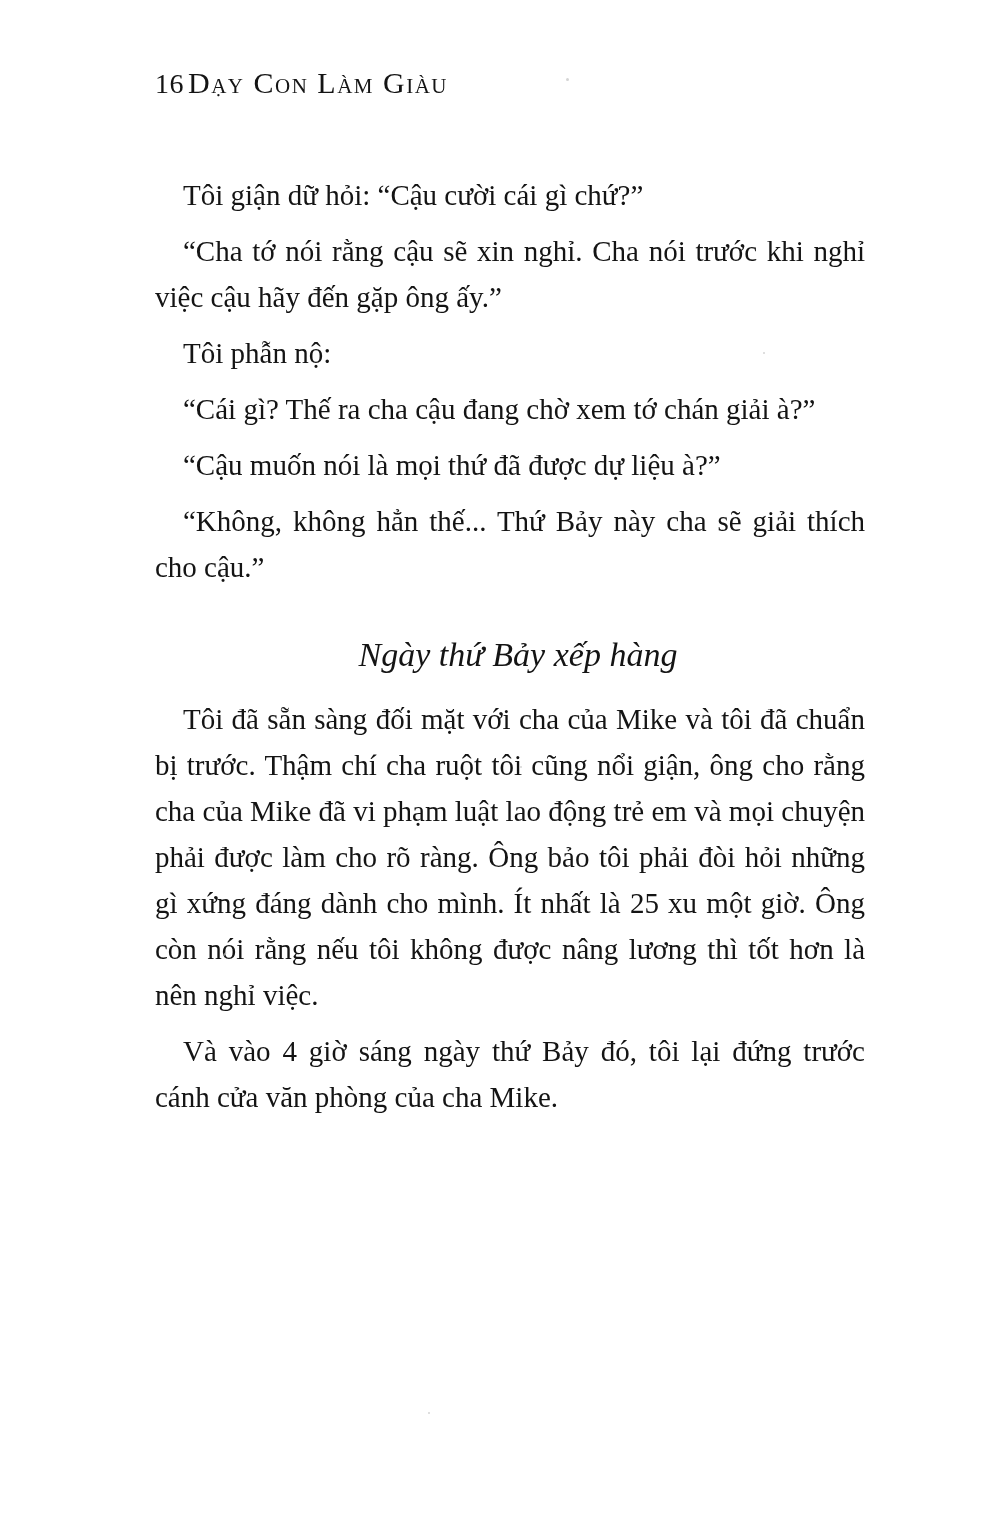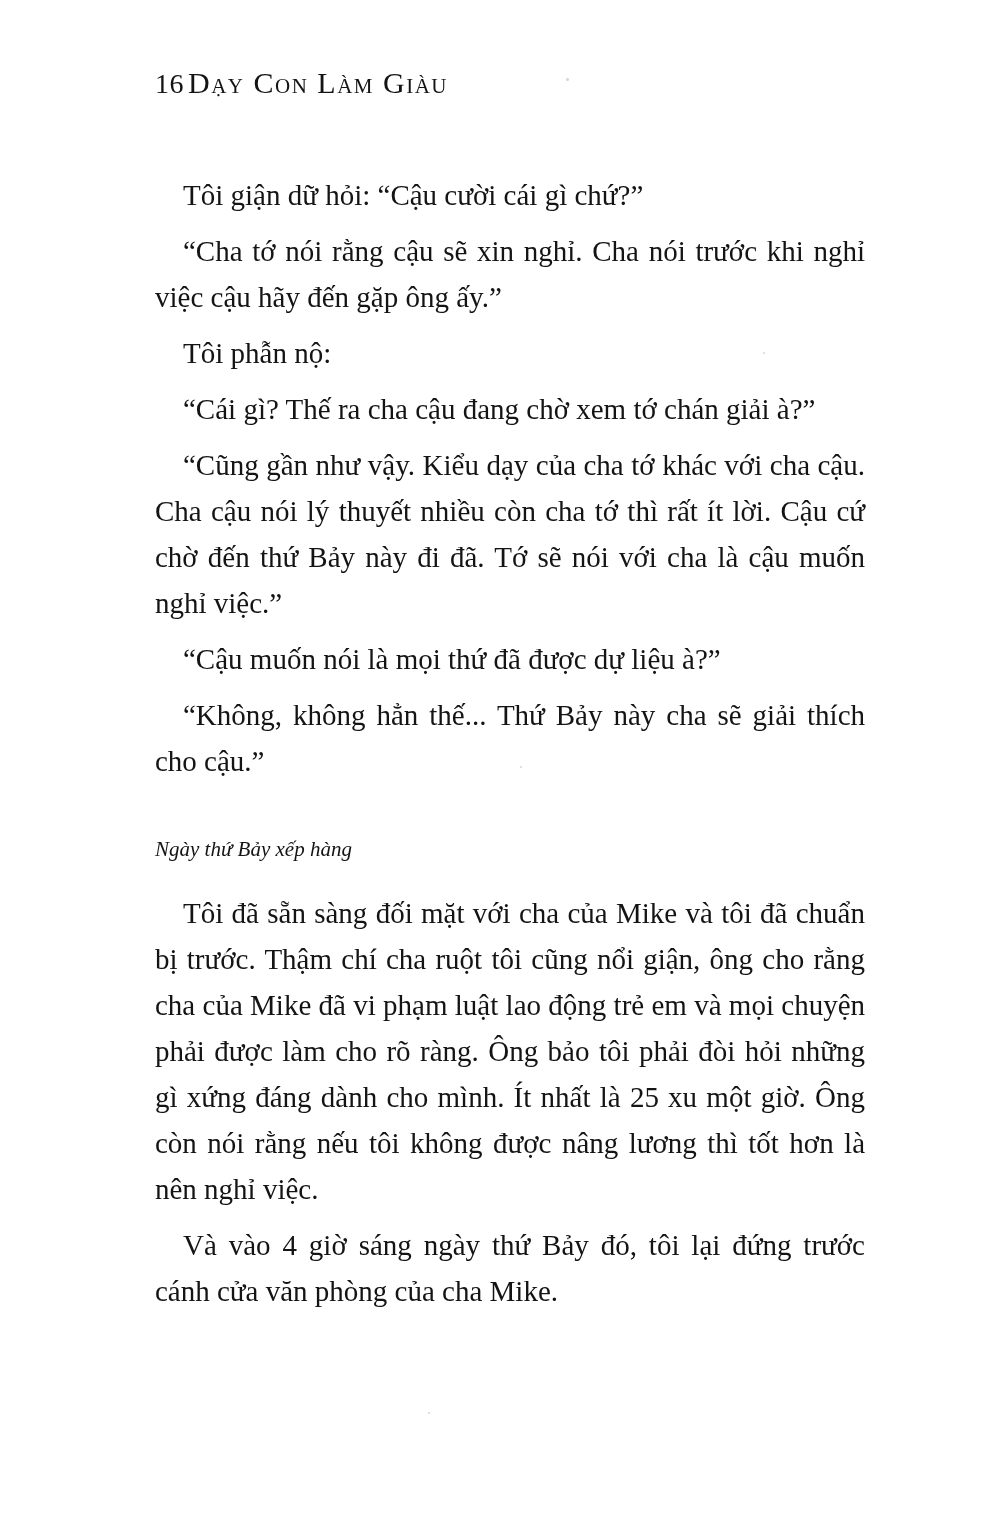--- a/index.html
+++ b/index.html
@@ -45,27 +45,27 @@
     font-size: 29px;
     line-height: 46px;
     text-align: justify;
     text-justify: inter-word;
   }
   .para {
     margin: 0 16px 10px 0;
     text-indent: 28px;
   }
   .section-heading {
-    font-size: 21px;
+    font-size: 34px;
     font-style: italic;
     font-weight: 400;
     line-height: 46px;
     margin: 42px 0 18px 0;
     text-indent: 0;
-    text-align: left;
+    text-align: center;
   }
   
   .speck {
     position: absolute;
     width: 3px;
     height: 3px;
     border-radius: 50%;
     background: #c2c2c2;
     opacity: 0.7;
   }
@@ -83,21 +83,20 @@
   <header class="running-head">
     <span class="pagenum">16</span>
     <span class="booktitle">Dạy Con Làm Giàu</span>
   </header>
 
   <main class="body-text">
     <p class="para">Tôi giận dữ hỏi: “Cậu cười cái gì chứ?”</p>
     <p class="para">“Cha tớ nói rằng cậu sẽ xin nghỉ. Cha nói trước khi nghỉ việc cậu hãy đến gặp ông ấy.”</p>
     <p class="para">Tôi phẫn nộ:</p>
     <p class="para">“Cái gì? Thế ra cha cậu đang chờ xem tớ chán giải à?”</p>
-    <p class="para">“Cũng gần như vậy. Kiểu dạy của cha tớ khác với cha cậu. Cha cậu nói lý thuyết nhiều còn cha tớ thì rất ít lời. Cậu cứ chờ đến thứ Bảy này đi đã. Tớ sẽ nói với cha là cậu muốn nghỉ việc.”</p>
     <p class="para">“Cậu muốn nói là mọi thứ đã được dự liệu à?”</p>
     <p class="para">“Không, không hẳn thế... Thứ Bảy này cha sẽ giải thích cho cậu.”</p>
 
     <h2 class="section-heading">Ngày thứ Bảy xếp hàng</h2>
 
     <p class="para">Tôi đã sẵn sàng đối mặt với cha của Mike và tôi đã chuẩn bị trước. Thậm chí cha ruột tôi cũng nổi giận, ông cho rằng cha của Mike đã vi phạm luật lao động trẻ em và mọi chuyện phải được làm cho rõ ràng. Ông bảo tôi phải đòi hỏi những gì xứng đáng dành cho mình. Ít nhất là 25 xu một giờ. Ông còn nói rằng nếu tôi không được nâng lương thì tốt hơn là nên nghỉ việc.</p>
     <p class="para">Và vào 4 giờ sáng ngày thứ Bảy đó, tôi lại đứng trước cánh cửa văn phòng của cha Mike.</p>
   </main>
 
   <span class="speck s1"></span>

